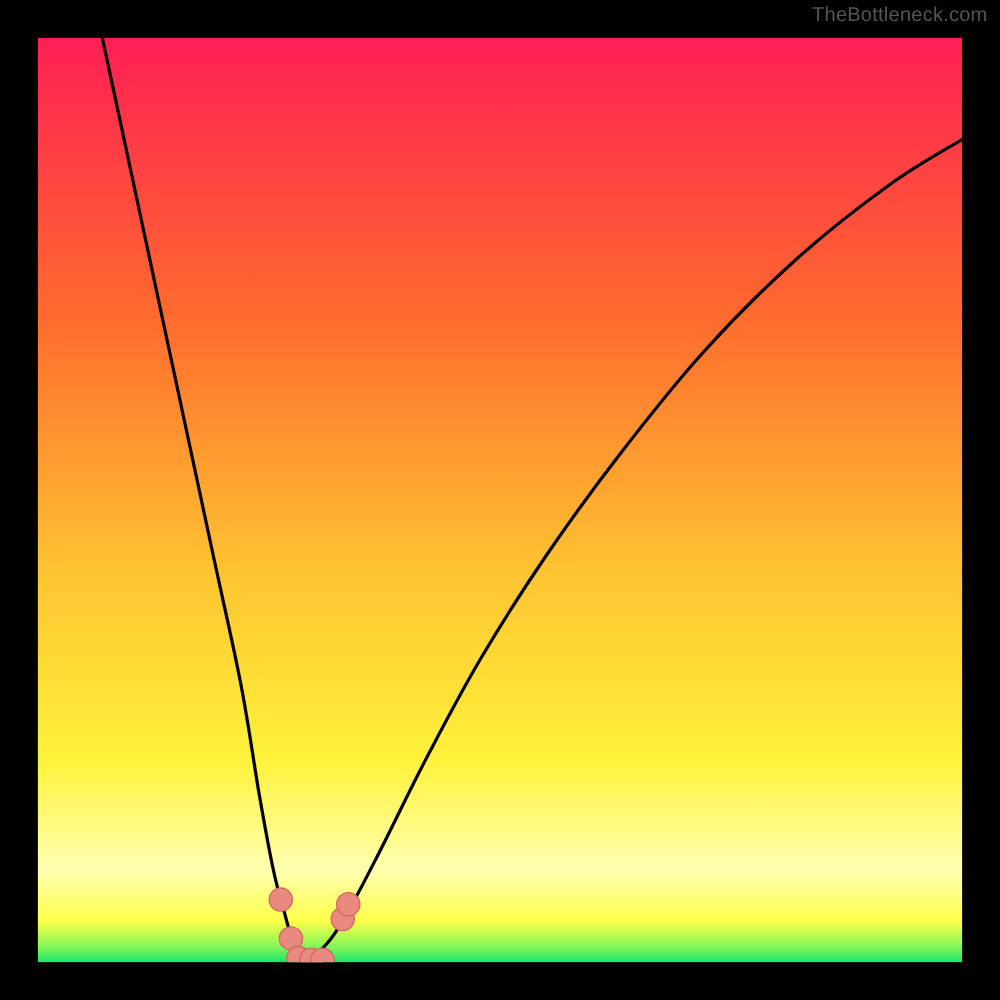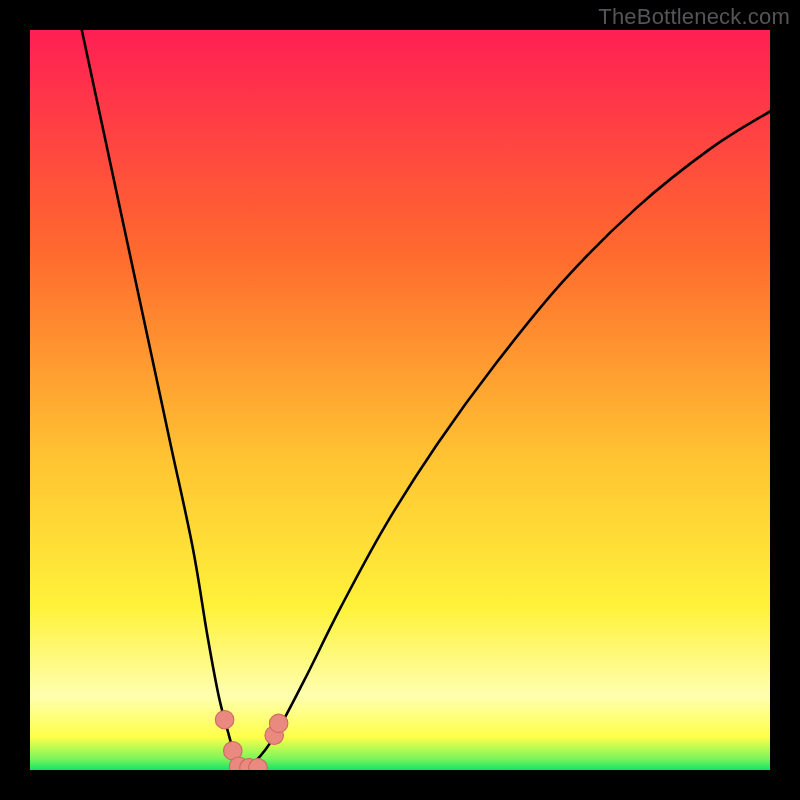--- a/index.html
+++ b/index.html
@@ -26,21 +26,21 @@
   }
   .gradient-bg {
     position: absolute;
     inset: 0;
   }
   .watermark {
     position: absolute;
     top: 4px;
     right: 10px;
     color: #555558;
-    font-size: 22px;
+    font-size: 16px;
     font-weight: 500;
     letter-spacing: 0.2px;
   }
   svg.curve {
     position: absolute;
     inset: 0;
   }
 </style>
 </head>
 <body>

